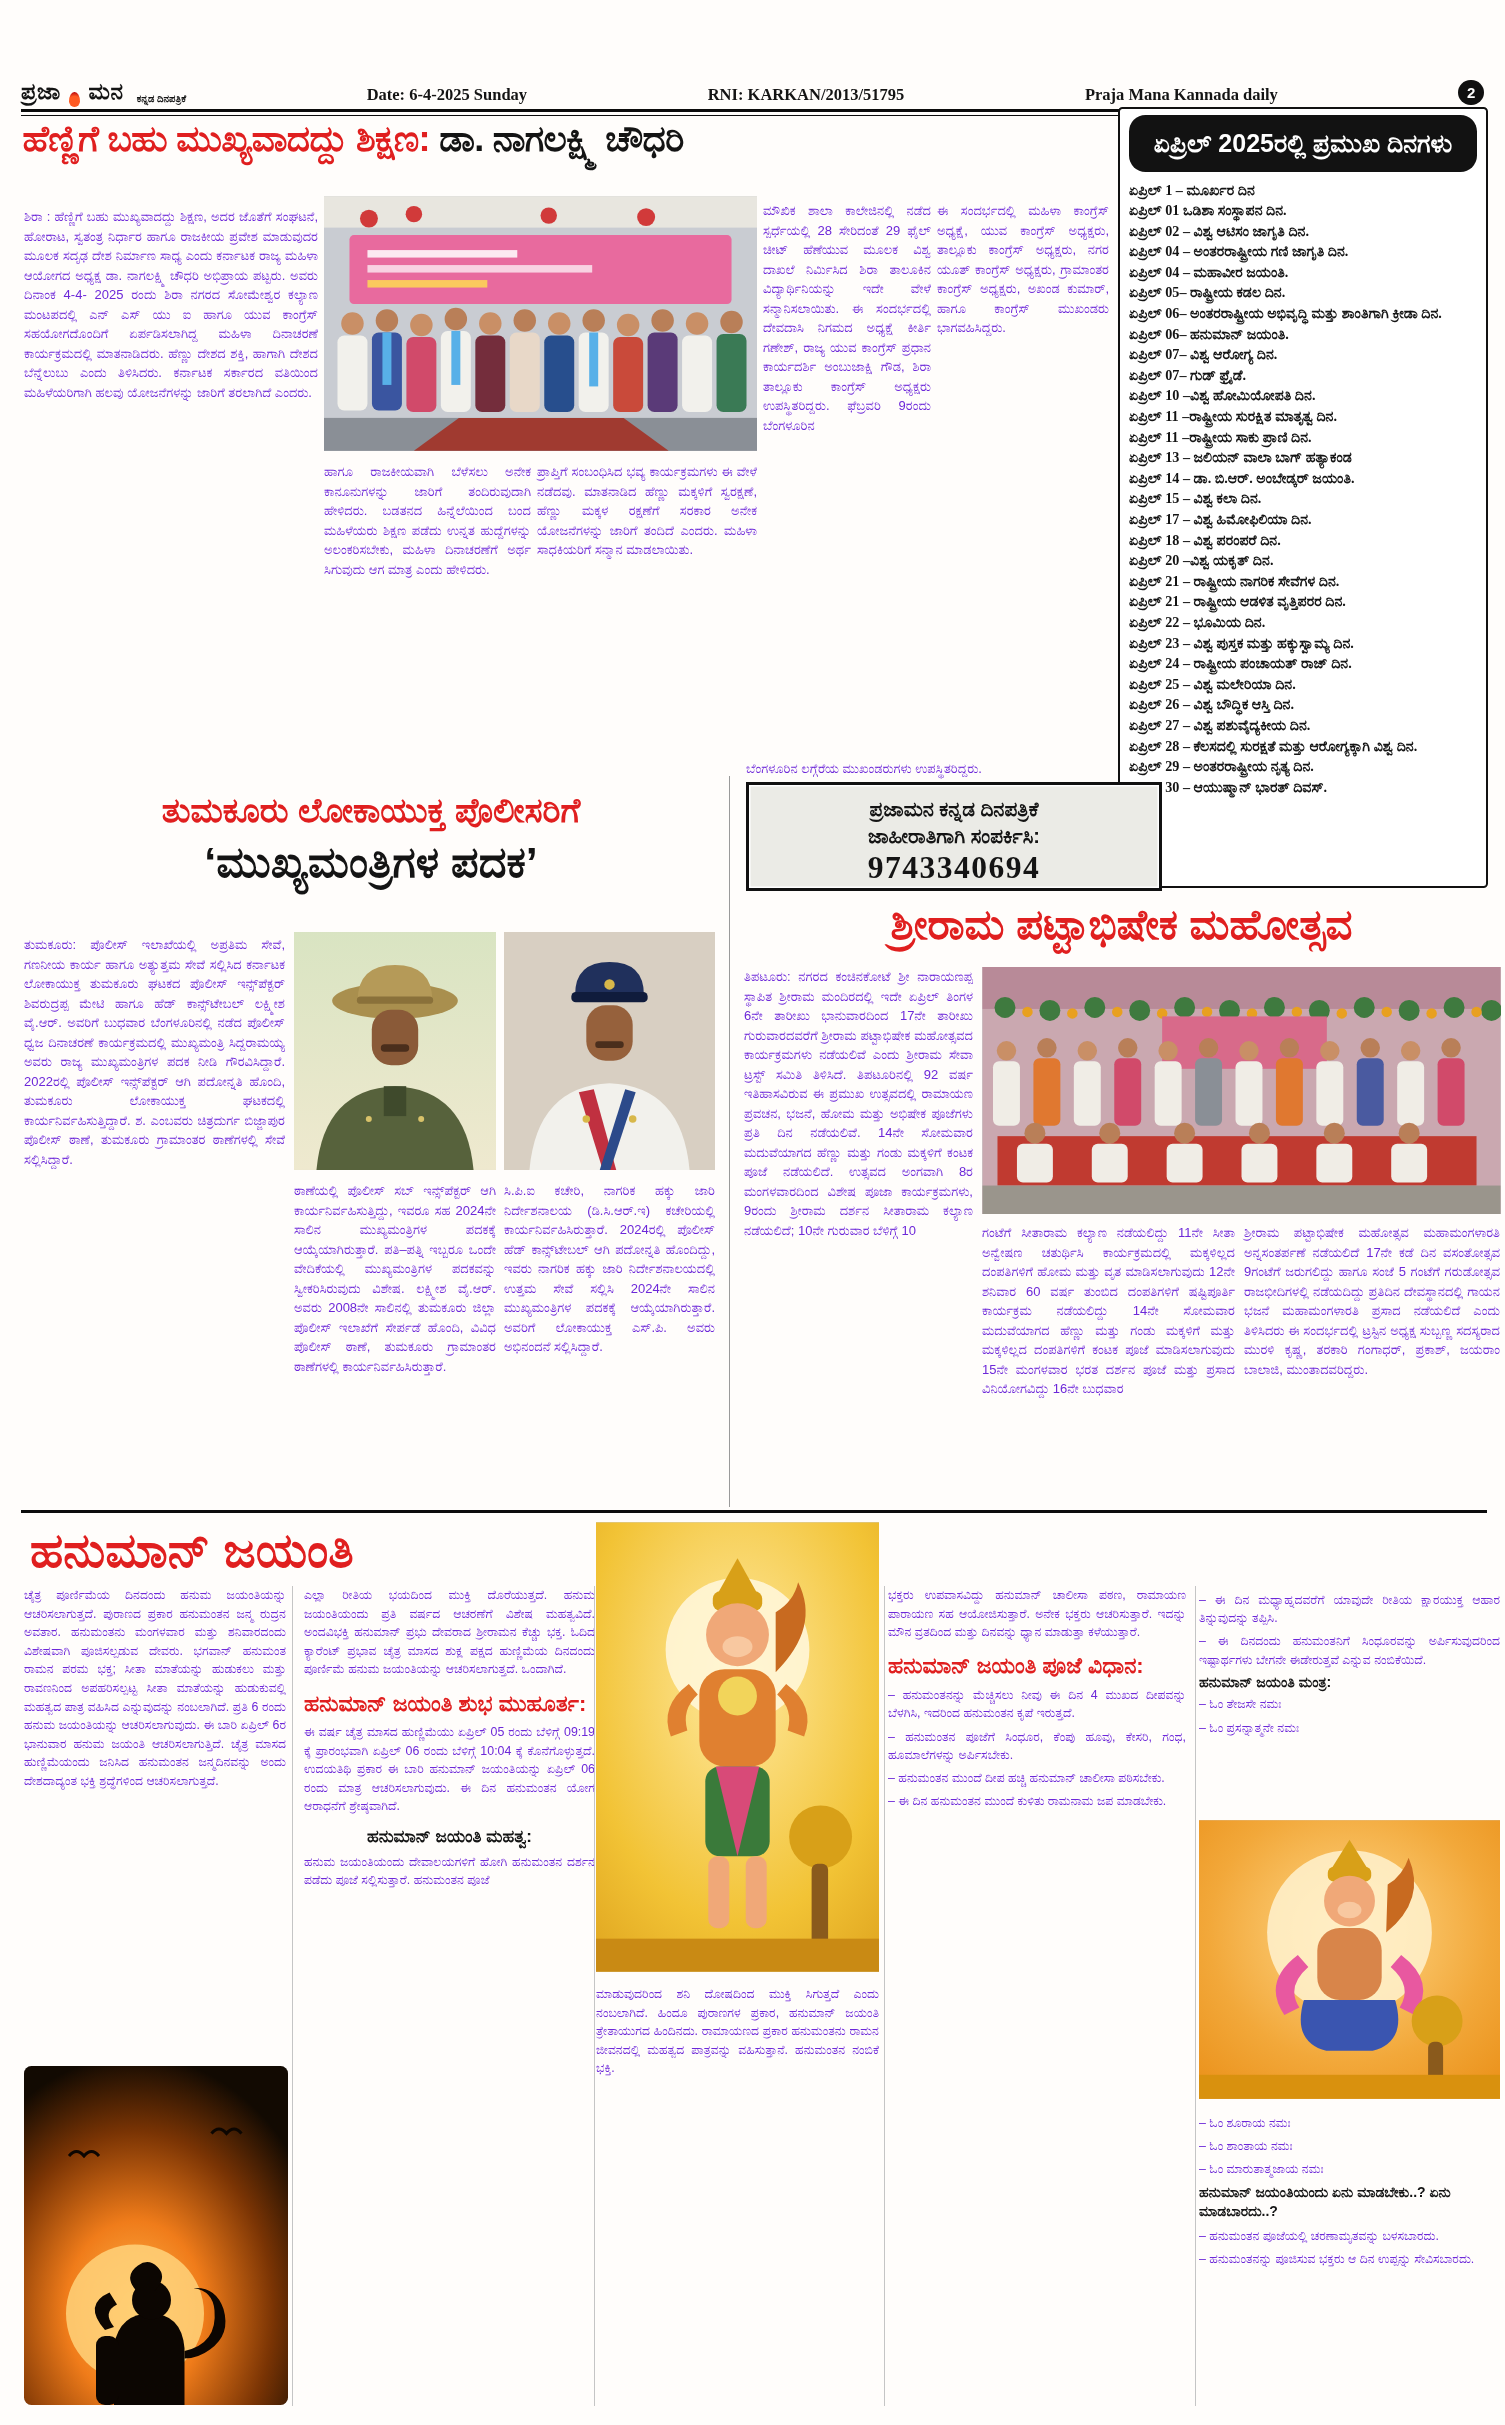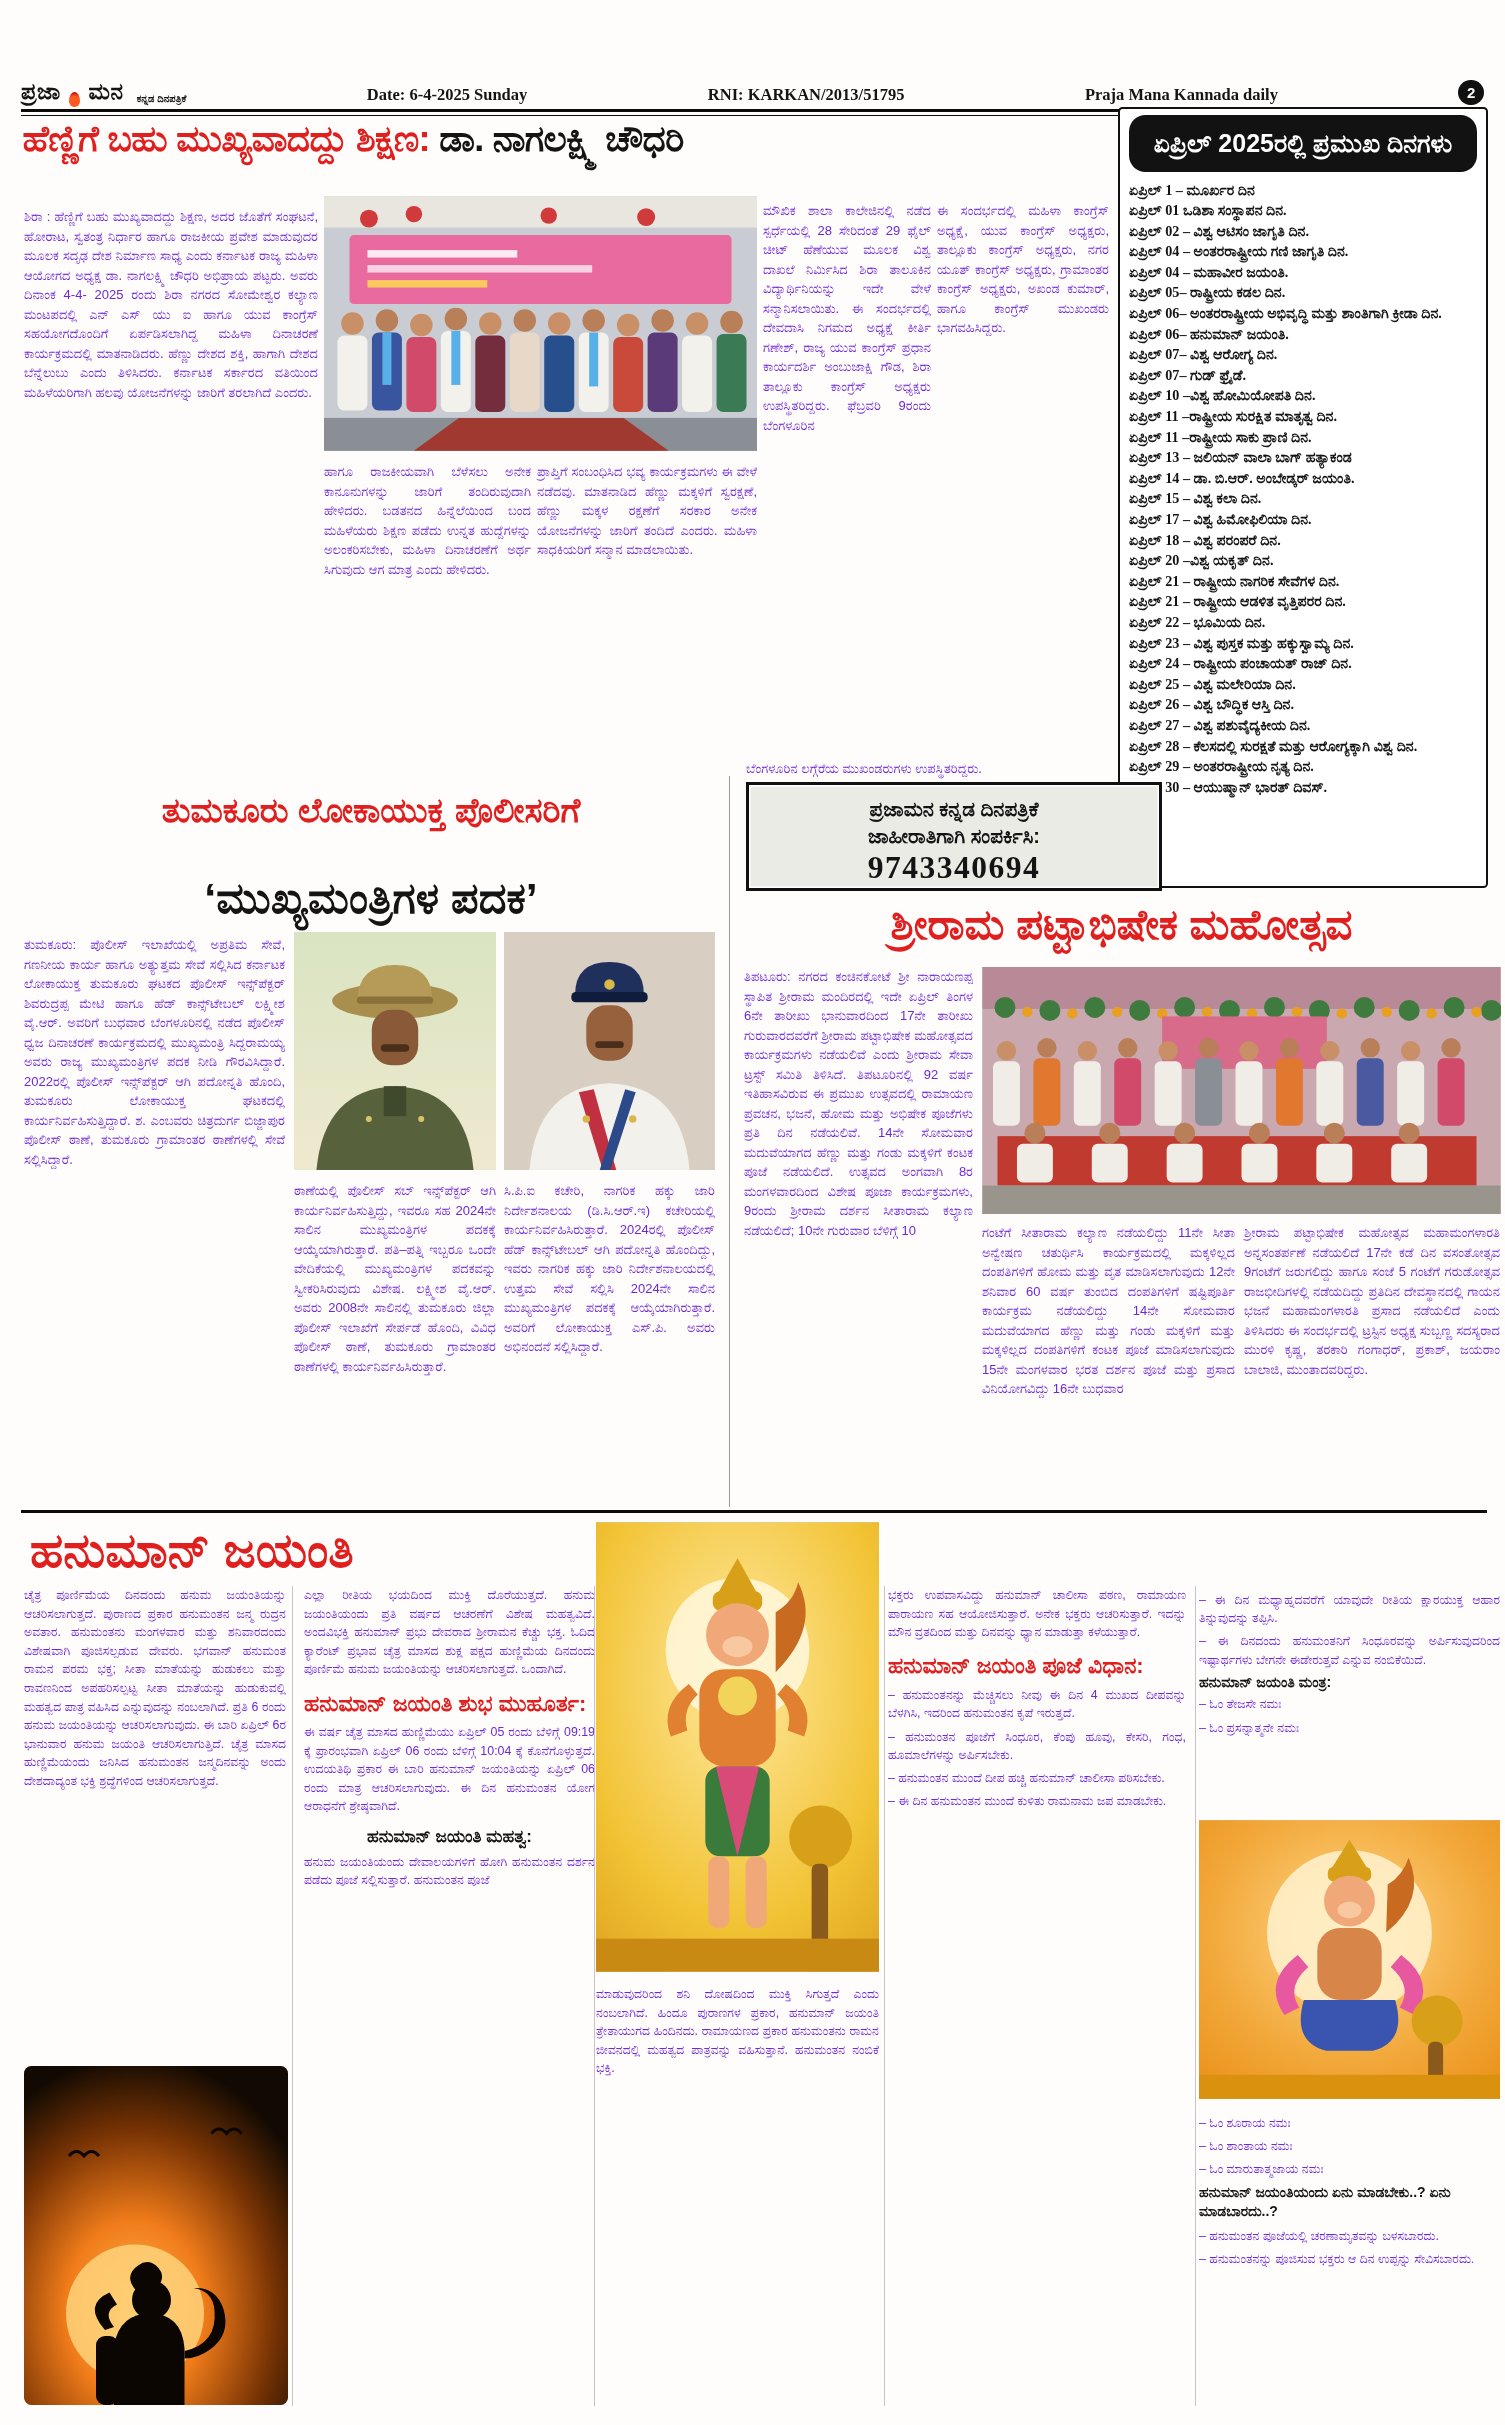--- a/index.html
+++ b/index.html
@@ -6,21 +6,21 @@
   html,body{margin:0;padding:0;background:#ffffff;}
   #paper{position:relative;width:1505px;height:2426px;background:#fffdfb;overflow:hidden;
          font-family:"Liberation Sans","DejaVu Sans",sans-serif;color:var(--ink);}
   .abs{position:absolute;}
   .jtext{font-size:13px;line-height:1.5;text-align:justify;color:#6d28d9;}
   .jtext.sm{font-size:12.4px;}
   .bold{font-weight:bold;}
   .red{color:var(--red);}
   .center{text-align:center;}
   
-  .hdr{display:flex;align-items:flex-end;gap:7px;}
+  .hdr{display:flex;align-items:flex-end;gap:7px;font-family:Liberation Serif, serif;}
   .logo-main{font-weight:bold;font-size:22.5px;letter-spacing:0.7px;}
   .logo-sub{font-size:10px;font-weight:bold;margin-left:6px;}
   .flame{display:inline-block;width:10.5px;height:15px;background:radial-gradient(circle at 50% 75%,#ff5a22 0 55%,#c01010 85%);
          border-radius:50% 50% 50% 50%/62% 62% 38% 38%;margin:0 1.5px -1.5px 1.5px;}
   .hmeta{font-weight:bold;font-size:16.5px;font-family:"Liberation Serif","DejaVu Serif",serif;}
   .pgnum{width:25.5px;height:25.5px;border-radius:50%;background:#101010;color:#fff;font-weight:bold;
          font-size:15px;display:flex;align-items:center;justify-content:center;}
   .rule{background:#0c0c0c;}
   
   .headline1{font-size:36px;font-weight:bold;line-height:1.04;letter-spacing:-0.7px;}
@@ -187,21 +187,21 @@
       </ul>
   </div>
 
   <div class="abs ad-box" style="left:746px;top:782px;width:416px;height:109px;">
     <div class="ad-line">ಪ್ರಜಾಮನ ಕನ್ನಡ ದಿನಪತ್ರಿಕೆ</div>
     <div class="ad-line">ಜಾಹೀರಾತಿಗಾಗಿ ಸಂಪರ್ಕಿಸಿ:</div>
     <div class="ad-phone">9743340694</div>
   </div>
 
   <div class="abs kicker center" style="left:22.5px;top:791px;width:697px;">ತುಮಕೂರು ಲೋಕಾಯುಕ್ತ ಪೊಲೀಸರಿಗೆ</div>
-  <div class="abs headline2 center" style="left:22.5px;top:874px;width:697px;">‘ಮುಖ್ಯಮಂತ್ರಿಗಳ ಪದಕ’</div>
+  <div class="abs headline2 center" style="left:22.5px;top:838px;width:697px;">‘ಮುಖ್ಯಮಂತ್ರಿಗಳ ಪದಕ’</div>
 
   <div class="abs jtext" style="left:24px;top:935px;width:261px;height:570px;">ತುಮಕೂರು: ಪೊಲೀಸ್ ಇಲಾಖೆಯಲ್ಲಿ ಅಪ್ರತಿಮ ಸೇವೆ, ಗಣನೀಯ ಕಾರ್ಯ ಹಾಗೂ ಅತ್ಯುತ್ತಮ ಸೇವೆ ಸಲ್ಲಿಸಿದ ಕರ್ನಾಟಕ ಲೋಕಾಯುಕ್ತ ತುಮಕೂರು ಘಟಕದ ಪೊಲೀಸ್ ಇನ್ಸ್‌ಪೆಕ್ಟರ್ ಶಿವರುದ್ರಪ್ಪ ಮೇಟಿ ಹಾಗೂ ಹೆಡ್ ಕಾನ್ಸ್‌ಟೇಬಲ್ ಲಕ್ಷ್ಮೀಶ ವೈ.ಆರ್. ಅವರಿಗೆ ಬುಧವಾರ ಬೆಂಗಳೂರಿನಲ್ಲಿ ನಡೆದ ಪೊಲೀಸ್ ಧ್ವಜ ದಿನಾಚರಣೆ ಕಾರ್ಯಕ್ರಮದಲ್ಲಿ ಮುಖ್ಯಮಂತ್ರಿ ಸಿದ್ದರಾಮಯ್ಯ ಅವರು ರಾಜ್ಯ ಮುಖ್ಯಮಂತ್ರಿಗಳ ಪದಕ ನೀಡಿ ಗೌರವಿಸಿದ್ದಾರೆ. 2022ರಲ್ಲಿ ಪೊಲೀಸ್ ಇನ್ಸ್‌ಪೆಕ್ಟರ್ ಆಗಿ ಪದೋನ್ನತಿ ಹೊಂದಿ, ತುಮಕೂರು ಲೋಕಾಯುಕ್ತ ಘಟಕದಲ್ಲಿ ಕಾರ್ಯನಿರ್ವಹಿಸುತ್ತಿದ್ದಾರೆ. ಶ. ಎಂಬವರು ಚಿತ್ರದುರ್ಗ ಬಿಜ್ಜಾಪುರ ಪೊಲೀಸ್ ಠಾಣೆ, ತುಮಕೂರು ಗ್ರಾಮಾಂತರ ಠಾಣೆಗಳಲ್ಲಿ ಸೇವೆ ಸಲ್ಲಿಸಿದ್ದಾರೆ.</div>
 
   <div class="abs photo" style="left:294px;top:932px;width:202px;height:238px;">
     <svg width="202" height="238" viewBox="0 0 270 318">
       <defs>
           <linearGradient id="g1" x1="0" y1="0" x2="0" y2="1">
             <stop offset="0" stop-color="#d9e4c2"></stop>
             <stop offset="1" stop-color="#efe9cf"></stop>
           </linearGradient>

